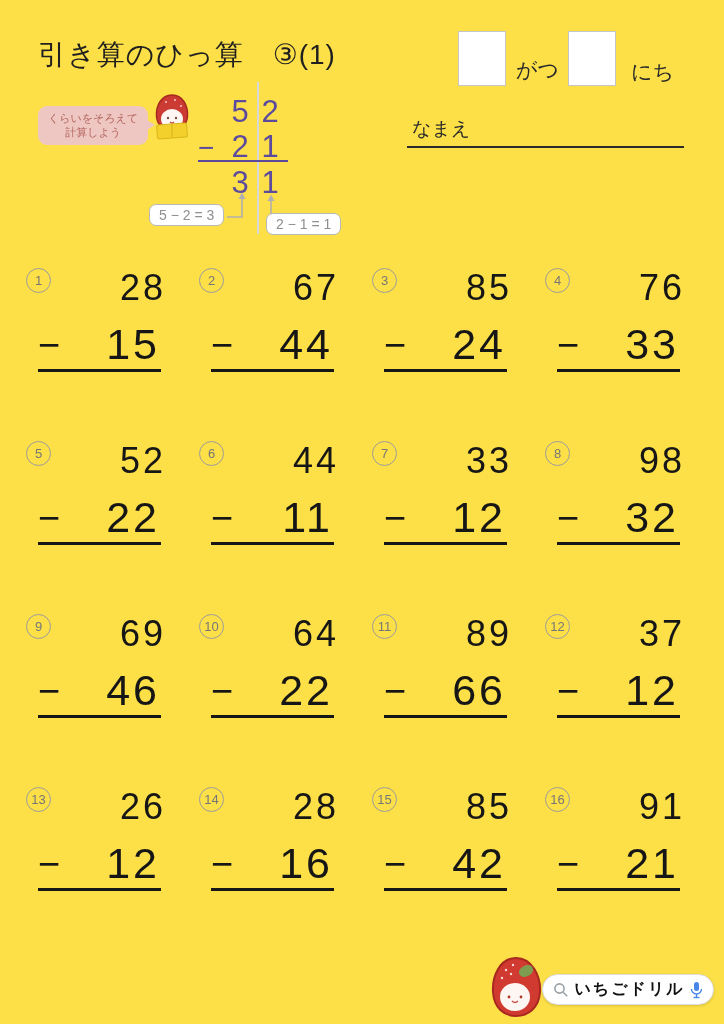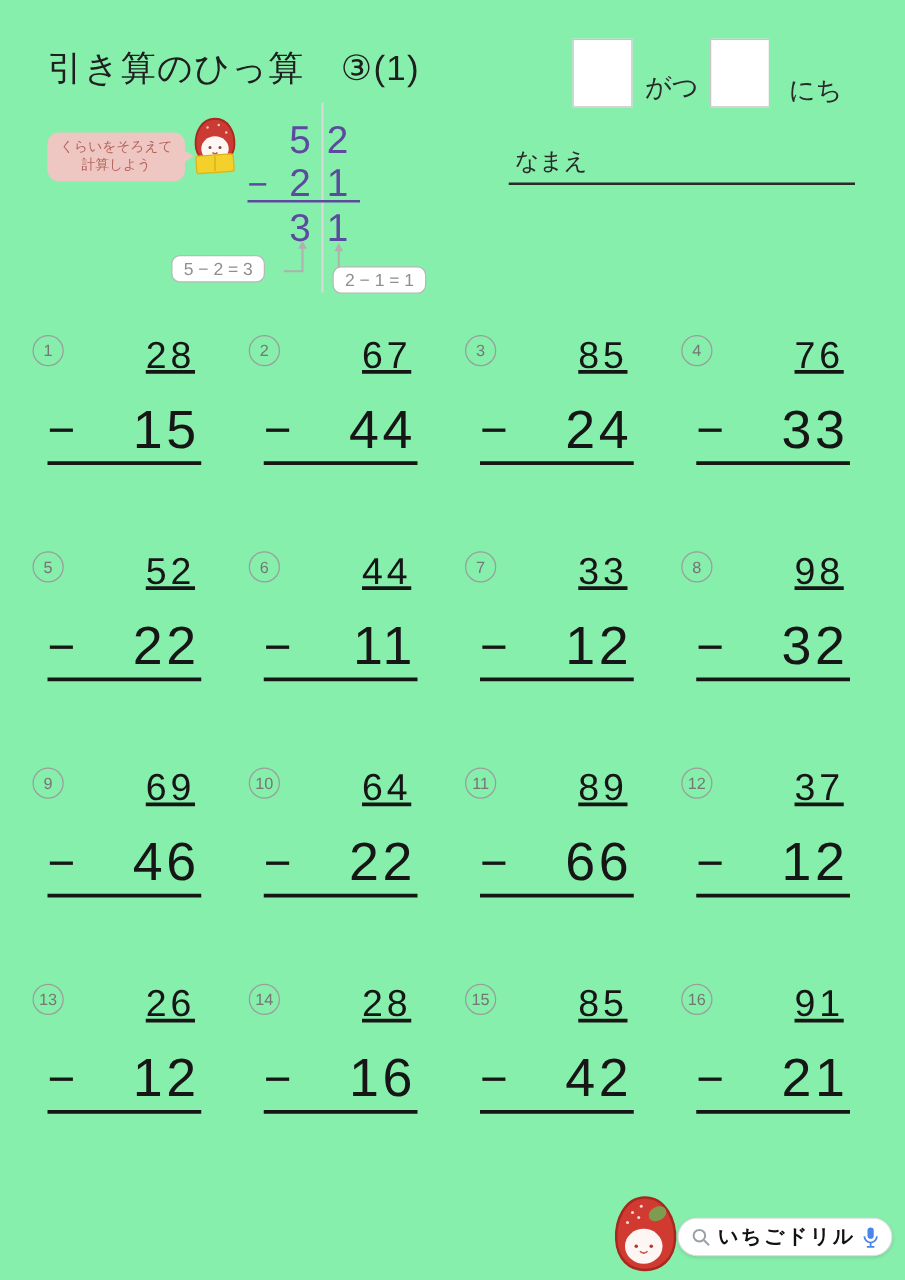--- a/index.html
+++ b/index.html
@@ -1,16 +1,16 @@
 <!DOCTYPE html>
 <html><head>
 <meta charset="utf-8">
 <style>
   html,body{margin:0;padding:0;background:#ffffff;}
-  .page{position:relative;width:724px;height:1024px;background:#86efac;overflow:hidden;
+  .page{position:relative;width:724px;height:1024px;background:#fde047;overflow:hidden;
         font-family:"Liberation Sans","DejaVu Sans",sans-serif;color:#1a1a1a;}
   
   .title{position:absolute;left:38px;top:36px;font-size:28px;letter-spacing:1px;color:#1f1f1f;}
   .datebox{position:absolute;width:46px;height:53px;border:1px solid #c6c6c6;background:#fff;}
   .box-month{left:458px;top:31px;}
   .box-day{left:568px;top:31px;}
   .datelabel{position:absolute;font-size:21px;color:#2a2a2a;}
   .lbl-month{left:516px;top:56px;text-align:right;}
   .lbl-day{left:631px;top:58px;}
   .namelabel{position:absolute;left:412px;top:116px;font-size:19px;color:#2a2a2a;}
@@ -20,30 +20,30 @@
           padding:5px 10px;font-size:11px;line-height:1.3;color:#b4645c;text-align:center;}
   .bubble-tail{position:absolute;right:-7px;top:14px;width:0;height:0;
           border-top:5px solid transparent;border-bottom:5px solid transparent;border-left:8px solid #eec7c3;}
   .char-top{position:absolute;left:148px;top:92px;}
   .ex-divider{position:absolute;left:257px;top:82px;width:2px;height:152px;background:#d8d8d8;}
   .ex-digit{position:absolute;width:24px;text-align:center;font-size:31px;color:#5b4a9e;line-height:1;}
   .ex-minus{position:absolute;left:198px;top:134px;font-size:28px;color:#5b4a9e;line-height:1;}
   .ex-line{position:absolute;left:198px;top:160px;width:90px;height:0;border-top:2.5px solid #5b4a9e;}
   .callout{position:absolute;border:1.5px solid #b8b8b8;border-radius:7px;background:#fff;
            padding:2px 9px;font-size:14px;color:#8f8f8f;white-space:nowrap;}
-  .co-tens{left:137px;top:204px;}
+  .co-tens{left:149px;top:204px;}
   .co-ones{left:266px;top:213px;text-align:right;}
   .connector{position:absolute;}
   
   .problems{position:absolute;left:22px;top:266px;display:grid;
             grid-template-columns:repeat(4,173px);grid-template-rows:repeat(4,173px);}
   .problem{position:relative;}
   .pnum{position:absolute;left:4px;top:2px;width:23px;height:23px;border:1.4px solid #9c9c9c;
         border-radius:50%;color:#767676;font-size:13px;display:flex;align-items:center;justify-content:center;}
-  .minuend{position:absolute;top:4px;right:39px;font-size:30px;line-height:1;letter-spacing:3px;color:#161616;text-decoration:underline;}
+  .minuend{position:absolute;top:4px;right:29px;font-size:36px;line-height:1;letter-spacing:3px;color:#161616;}
   .minus{position:absolute;left:16px;top:60px;font-size:38px;line-height:1;color:#161616;}
   .subtrahend{position:absolute;top:57px;right:35px;font-size:43px;line-height:1;letter-spacing:3px;color:#161616;}
   .ansline{position:absolute;left:16px;right:34px;top:103px;height:0;border-top:3px solid #161616;}
   
   .logo-char{position:absolute;left:488px;top:956px;}
   .pill{position:absolute;left:542px;top:974px;width:172px;height:31px;background:#fff;
         border:1px solid #ddd;border-radius:16px;box-shadow:0 1px 3px rgba(0,0,0,.14);
         display:flex;align-items:center;padding:0 10px;box-sizing:border-box;font-family:Liberation Mono, monospace;}
   .brand{flex:1;text-align:center;font-size:16px;font-weight:bold;letter-spacing:2px;color:#111;}
 </style>

